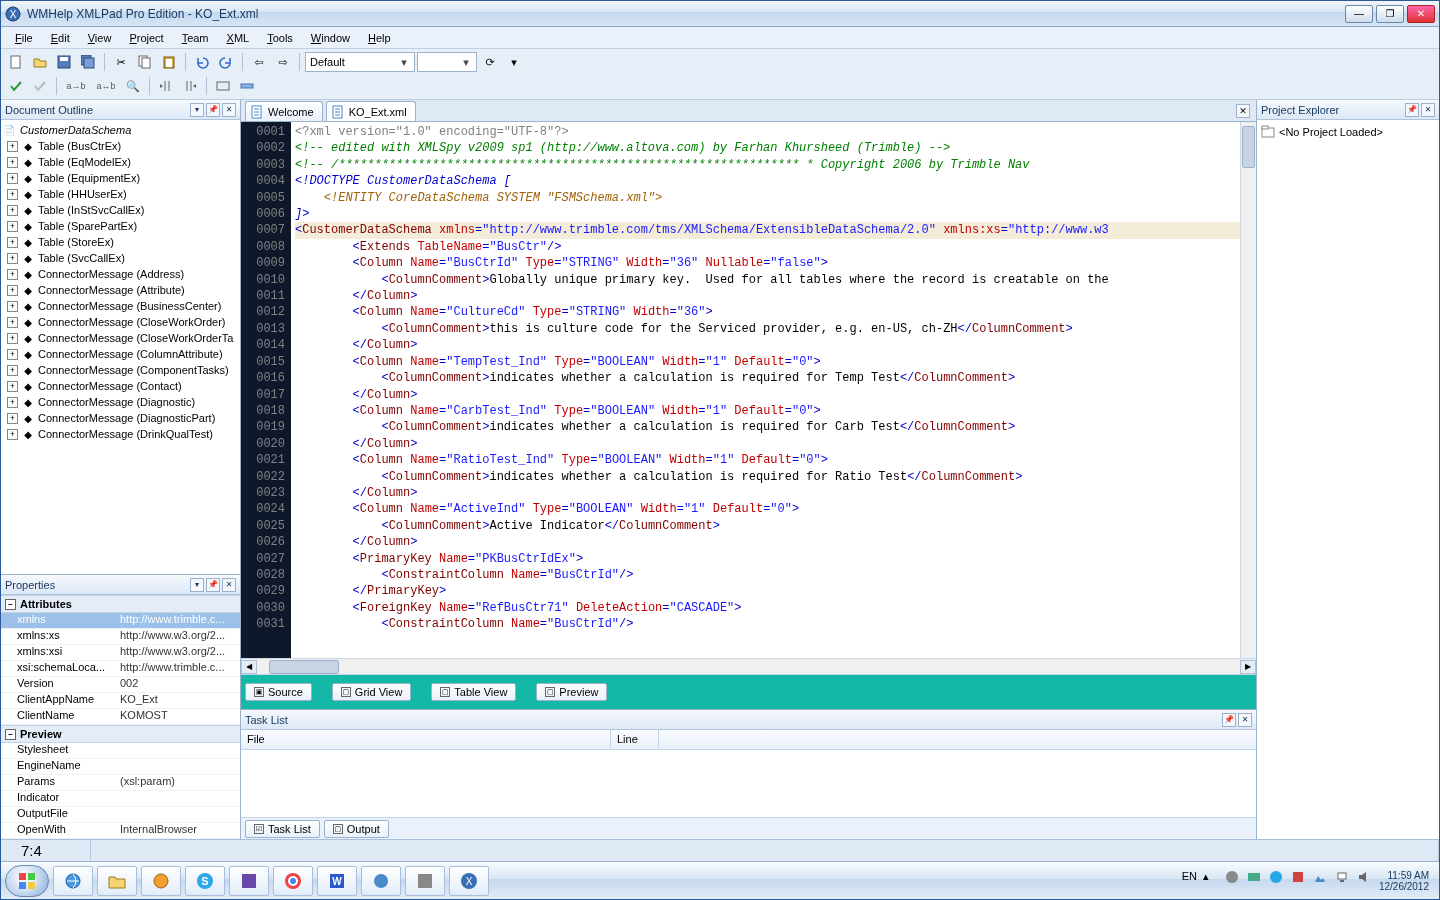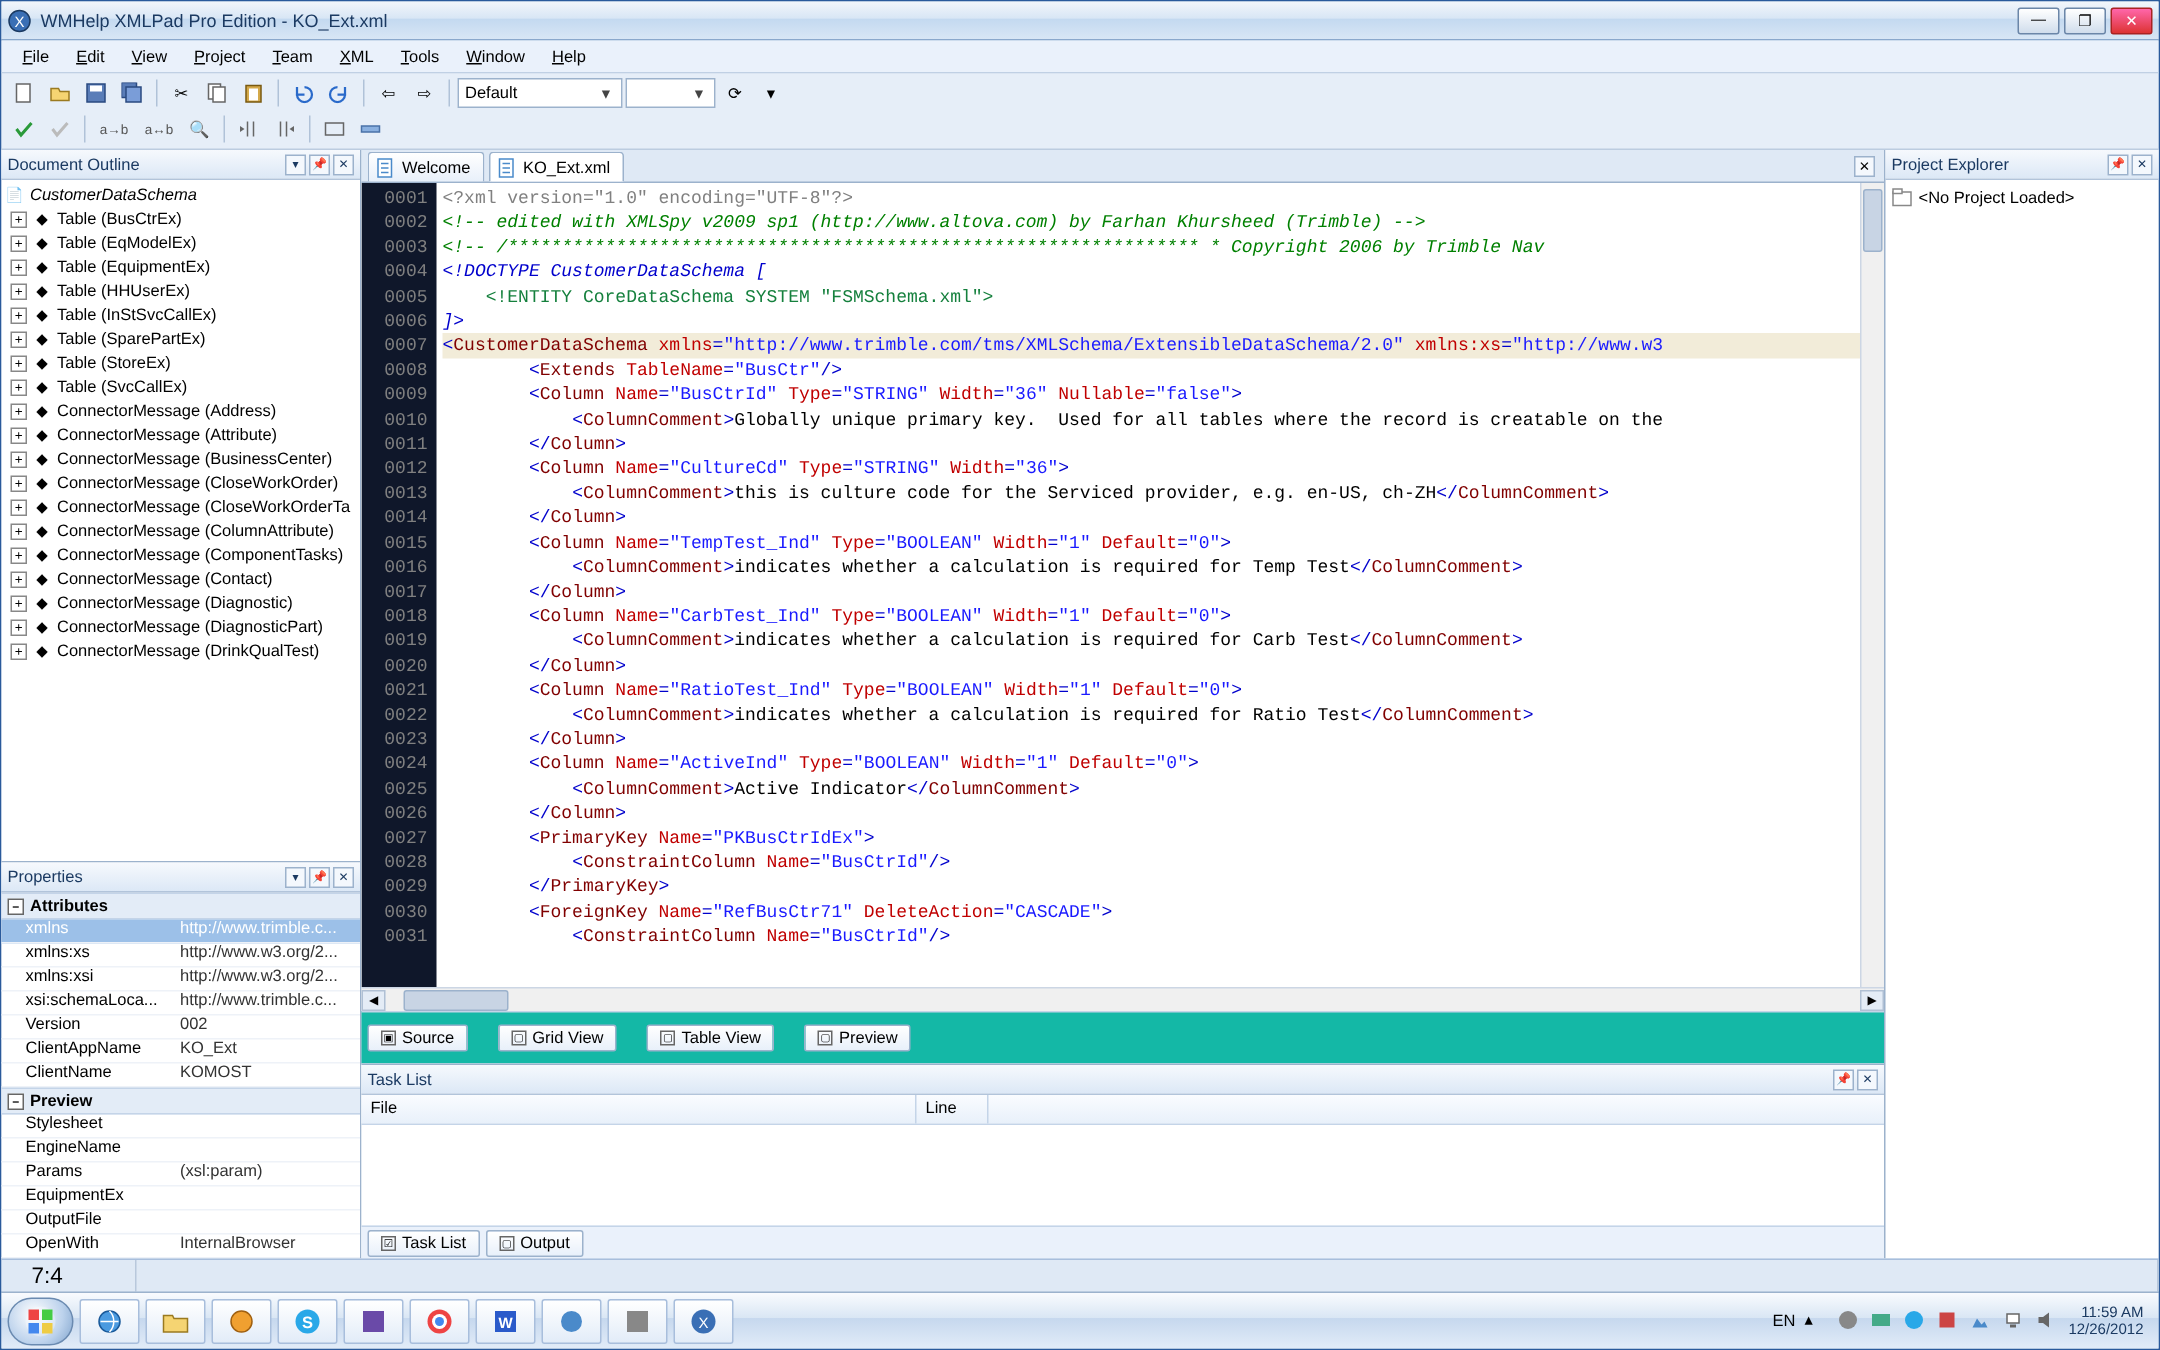--- a/index.html
+++ b/index.html
@@ -53,21 +53,21 @@
   .edtab { height:20px; display:inline-flex; align-items:center; padding:0 8px 0 4px; background:linear-gradient(#fff,#e8f0fa); border:1px solid #9cb2cc; border-bottom:none; border-radius:3px 3px 0 0; gap:4px; font-size:11px;}
   .edtab.active { background:#fff; }
   .edtab .xicon { width:14px;height:14px; }
   .edtabs .closetab { position:absolute; right:6px; top:4px; width:14px;height:14px;border:1px solid #9cb2cc;font-size:9px;display:flex;align-items:center;justify-content:center;background:#f4f8fd;}
   .editor { flex:1; display:flex; min-height:0; background:#fff; font-family:"Consolas","Courier New",monospace; font-size:12px; overflow:hidden; position:relative;}
   .gutter { width:50px; background:#0f172a; color:#808080; text-align:right; padding:2px 6px 2px 0; line-height:16.4px; border-right:0; user-select:none;}
   .code { flex:1; padding:2px 0 2px 4px; line-height:16.4px; white-space:pre; overflow:hidden;}
   .code .pi { color:#808080; }
   .code .cm { color:#008000; font-style:italic;}
   .code .dt { color:#0000cc; font-style:italic;}
-  .code .en { color:#15803d; }
+  .code .en { color:#a16207; font-style:italic;}
   .code .tg { color:#800000; }
   .code .an { color:#c00000; }
   .code .av { color:#1a1aff; }
   .code .brace { color:#0000cc; }
   .code .tx { color:#000; }
   .line0007 { background:#f2ecd9; display:inline-block; width:100%; }
   .editor .vscroll { position:absolute; right:0; top:0; bottom:0; width:16px; background:#f0f0f0; border-left:1px solid #ccd6e4; }
   .editor .vscroll .thumb { position:absolute; left:1px; right:1px; top:4px; height:42px; background:#c8d4e4; border:1px solid #9cb2cc; border-radius:2px; }
   .hscrollbar { height:16px; background:#f0f0f0; border-top:1px solid #ccd6e4; display:flex; align-items:center;}
   .hscrollbar .harrow { width:16px; height:14px; border:1px solid #b0c0d4; background:#e4ecf6; font-size:8px; display:flex;align-items:center;justify-content:center;}
@@ -86,21 +86,21 @@
   
   .pecontent { flex:1; padding:4px; }
   .peitem { display:flex; align-items:center; gap:4px; height:16px; }
   
   .statusbar { height:22px; background:#dfe9f5; border-top:1px solid #a8bedc; display:flex; align-items:center; font-size:15px;}
   .statusbar .stcell { padding:0 20px; border-right:1px solid #b8c8dc; height:100%; display:flex;align-items:center;}
   
   .wintaskbar { height:38px; background:linear-gradient(#f9fbfe,#d9e6f4 45%,#c6d8ee 46%,#e2ecf8); border-top:1px solid #9cb2cc; display:flex; align-items:center; padding:0 4px; gap:4px;}
   .startbtn { width:44px; height:32px; border-radius:16px; background:radial-gradient(circle at 40% 35%, #fff, #bcd2ec 60%, #7fa3cc); border:1px solid #6a8ab0; display:flex;align-items:center;justify-content:center;}
   .tbicon { width:40px; height:30px; border:1px solid #a8bedc; background:linear-gradient(#fff,#e2ecf8); border-radius:2px; display:flex;align-items:center;justify-content:center;}
-  .tray { margin-left:auto; display:flex; align-items:center; gap:6px; padding-right:6px;}
+  .tray { margin-left:auto; display:flex; align-items:flex-start; gap:6px; padding-right:6px;}
   .trayicon { width:16px;height:16px; }
   .clock { text-align:right; font-size:10px; line-height:11px; color:#1b3a62; }
   svg { display:block; }
 </style>
 </head>
 <body>
 
 <div class="window">
 
   <div class="titlebar">
@@ -409,21 +409,21 @@
             </div>
             <div class="prow">
               <div class="pn">EngineName</div>
               <div class="pv"></div>
             </div>
             <div class="prow">
               <div class="pn">Params</div>
               <div class="pv">(xsl:param)</div>
             </div>
             <div class="prow">
-              <div class="pn">EquipmentEx</div>
+              <div class="pn">Indicator</div>
               <div class="pv"></div>
             </div>
             <div class="prow">
               <div class="pn">OutputFile</div>
               <div class="pv"></div>
             </div>
             <div class="prow">
               <div class="pn">OpenWith</div>
               <div class="pv">InternalBrowser</div>
             </div>

